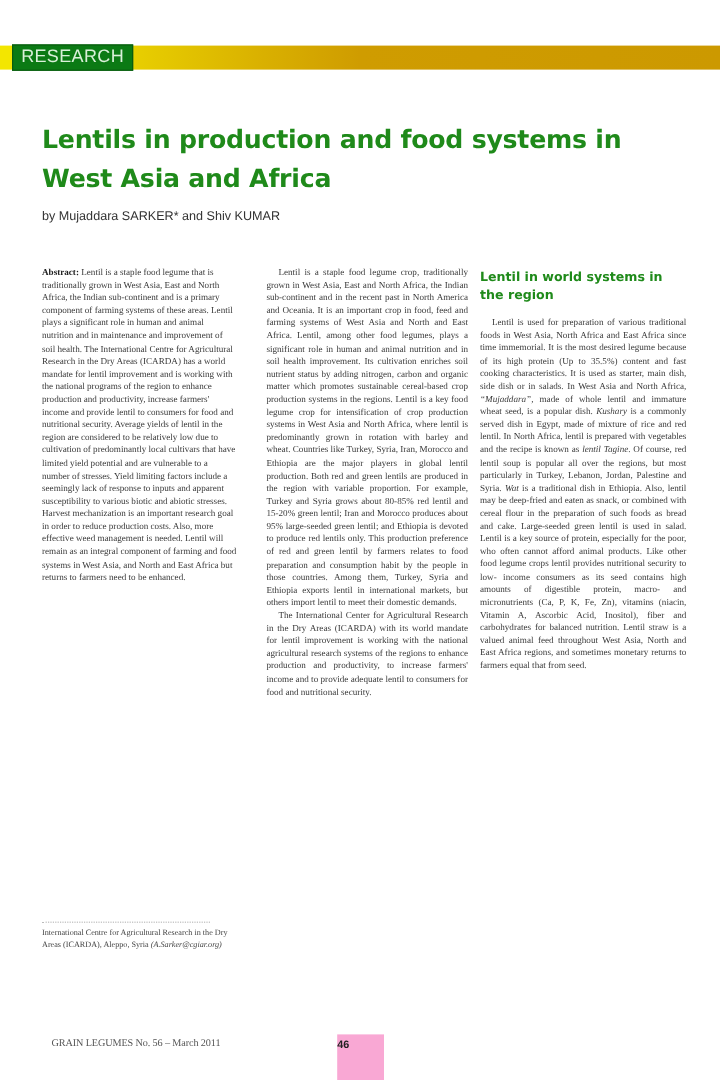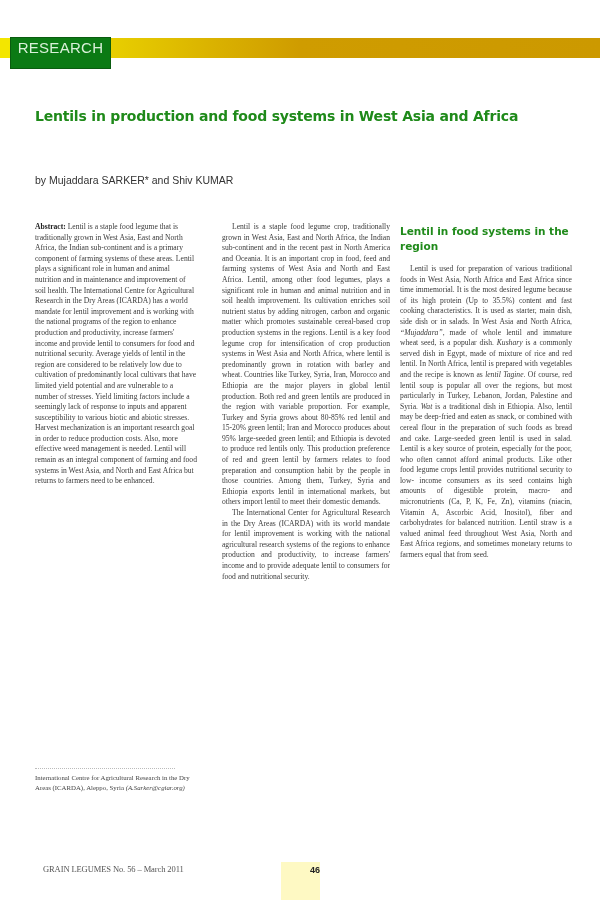--- a/index.html
+++ b/index.html
@@ -6,29 +6,29 @@
   body {
     width: 600px; height: 900px; position: relative; overflow: hidden;
     background: #ffffff; color: #2a2a2a;
     font-family: "Liberation Serif", serif;
   }
   .banner {
     position: absolute; left: 0; top: 38px; width: 600px; height: 20px;
     background: linear-gradient(90deg, #f3e600 0px, #f3e600 10px, #e8cf00 110px, #d9b000 220px, #cf9c00 300px, #cc9900 600px);
   }
   .banner-tag {
-    position: absolute; left: 10px; top: 37px; width: 101px; height: 32px;
+    position: absolute; left: 10px; top: 37px; width: 101px; height: 22px;
     background: #0b7a14; border: 1px solid #0a5c10; box-sizing: border-box;
     color: #d9f0d9; font-family: "Liberation Sans", sans-serif; font-size: 15px;
     line-height: 20px; text-align: center; letter-spacing: 0.3px;
   }
   .title {
     position: absolute; left: 35px; top: 100px; width: 540px; margin: 0;
     color: #1f8a1a; font-family: "DejaVu Sans", sans-serif; font-weight: bold;
-    font-size: 14px; line-height: 33px; letter-spacing: -0.2px;
+    font-size: 21px; line-height: 33px; letter-spacing: -0.2px;
   }
   .byline {
     position: absolute; left: 35px; top: 174px; margin: 0;
     font-family: "Liberation Sans", sans-serif; font-size: 10.5px; color: #333;
   }
   .col {
     position: absolute; top: 222px;
     font-size: 7.6px; line-height: 10.6px; color: #3a3a3a;
   }
   .col p { margin: 0; }
@@ -50,21 +50,21 @@
     position: absolute; left: 35px; top: 773px; width: 170px;
     font-size: 6.8px; line-height: 10px; color: #444;
   }
   .footnote .email { font-style: italic; }
   .footer-journal {
     position: absolute; left: 43px; top: 864px;
     font-size: 8.5px; color: #555; letter-spacing: -0.1px;
   }
   .page-box {
     position: absolute; left: 281px; top: 862px; width: 39px; height: 38px;
-    background: #fef9c3; color: #222; text-align: right;
+    background: #f9a8d4; color: #222; text-align: left;
     font-family: "Liberation Sans", sans-serif; font-size: 9px; line-height: 16px;
     font-weight: bold;
   }
 </style>
 </head>
 <body>
 
 <div class="banner"></div>
 <div class="banner-tag">RESEARCH</div>
 
@@ -77,21 +77,21 @@
     <span>Lentil is a staple food legume that is traditionally grown in West Asia, East and North Africa, the Indian sub-continent and is a primary component of farming systems of these areas. Lentil plays a significant role in human and animal nutrition and in maintenance and improvement of soil health. The International Centre for Agricultural Research in the Dry Areas (ICARDA) has a world mandate for lentil improvement and is working with the national programs of the region to enhance production and productivity, increase farmers' income and provide lentil to consumers for food and nutritional security. Average yields of lentil in the region are considered to be relatively low due to cultivation of predominantly local cultivars that have limited yield potential and are vulnerable to a number of stresses. Yield limiting factors include a seemingly lack of response to inputs and apparent susceptibility to various biotic and abiotic stresses. Harvest mechanization is an important research goal in order to reduce production costs. Also, more effective weed management is needed. Lentil will remain as an integral component of farming and food systems in West Asia, and North and East Africa but returns to farmers need to be enhanced.</span>
   </p>
 </div>
 
 <div class="col col-mid">
   <p class="indent">Lentil is a staple food legume crop, traditionally grown in West Asia, East and North Africa, the Indian sub-continent and in the recent past in North America and Oceania. It is an important crop in food, feed and farming systems of West Asia and North and East Africa. Lentil, among other food legumes, plays a significant role in human and animal nutrition and in soil health improvement. Its cultivation enriches soil nutrient status by adding nitrogen, carbon and organic matter which promotes sustainable cereal-based crop production systems in the regions. Lentil is a key food legume crop for intensification of crop production systems in West Asia and North Africa, where lentil is predominantly grown in rotation with barley and wheat. Countries like Turkey, Syria, Iran, Morocco and Ethiopia are the major players in global lentil production. Both red and green lentils are produced in the region with variable proportion. For example, Turkey and Syria grows about 80-85% red lentil and 15-20% green lentil; Iran and Morocco produces about 95% large-seeded green lentil; and Ethiopia is devoted to produce red lentils only. This production preference of red and green lentil by farmers relates to food preparation and consumption habit by the people in those countries. Among them, Turkey, Syria and Ethiopia exports lentil in international markets, but others import lentil to meet their domestic demands.</p>
   <p class="indent">The International Center for Agricultural Research in the Dry Areas (ICARDA) with its world mandate for lentil improvement is working with the national agricultural research systems of the regions to enhance production and productivity, to increase farmers' income and to provide adequate lentil to consumers for food and nutritional security.</p>
 </div>
 
 <div class="col col-right">
-  <p class="section-heading">Lentil in food systems in the region</p>
+  <p class="section-heading">Lentil in world systems in the region</p>
   <p class="indent"><span>Lentil is used for preparation of various traditional foods in West Asia, North Africa and East Africa since time immemorial. It is the most desired legume because of its high protein (Up to 35.5%) content and fast cooking characteristics. It is used as starter, main dish, side dish or in salads. In West Asia and North Africa, </span><em>“Mujaddara”</em><span>, made of whole lentil and immature wheat seed, is a popular dish. </span><em>Kushary</em><span> is a commonly served dish in Egypt, made of mixture of rice and red lentil. In North Africa, lentil is prepared with vegetables and the recipe is known as </span><em>lentil Tagine</em><span>. Of course, red lentil soup is popular all over the regions, but most particularly in Turkey, Lebanon, Jordan, Palestine and Syria. </span><em>Wat</em><span> is a traditional dish in Ethiopia. Also, lentil may be deep-fried and eaten as snack, or combined with cereal flour in the preparation of such foods as bread and cake. Large-seeded green lentil is used in salad. Lentil is a key source of protein, especially for the poor, who often cannot afford animal products. Like other food legume crops lentil provides nutritional security to low- income consumers as its seed contains high amounts of digestible protein, macro- and micronutrients (Ca, P, K, Fe, Zn), vitamins (niacin, Vitamin A, Ascorbic Acid, Inositol), fiber and carbohydrates for balanced nutrition. Lentil straw is a valued animal feed throughout West Asia, North and East Africa regions, and sometimes monetary returns to farmers equal that from seed.</span></p>
 </div>
 
 <div class="footnote-rule"></div>
 <div class="footnote">
   <span>International Centre for Agricultural Research in the Dry Areas (ICARDA), Aleppo, Syria</span>
   <span class="email">(A.Sarker@cgiar.org)</span>
 </div>
 
 <div class="footer-journal">GRAIN LEGUMES No. 56 – March 2011</div>

